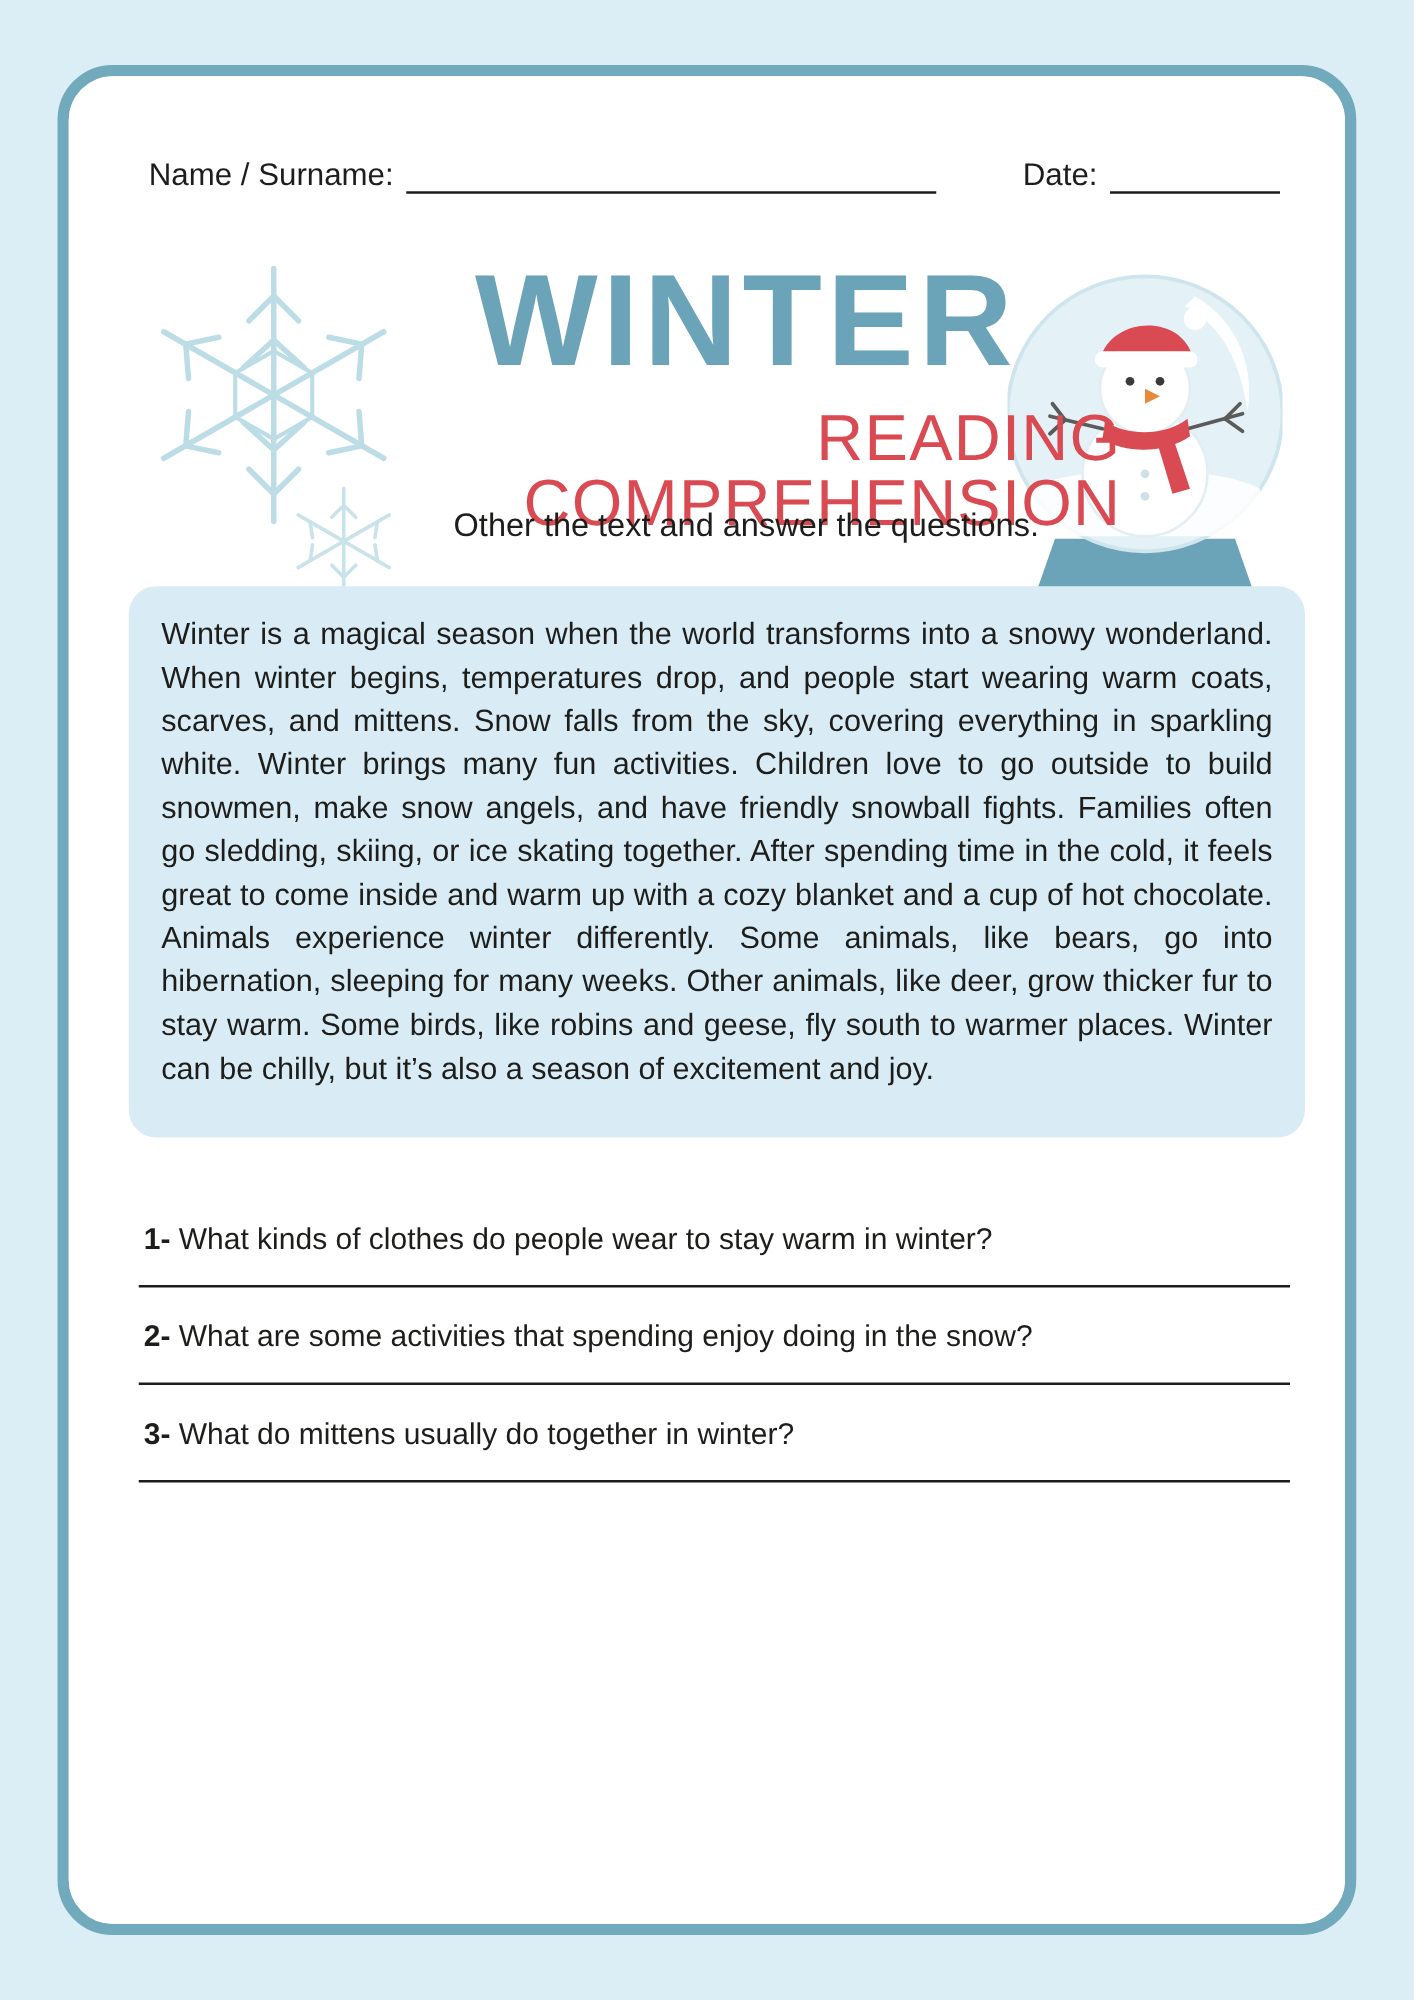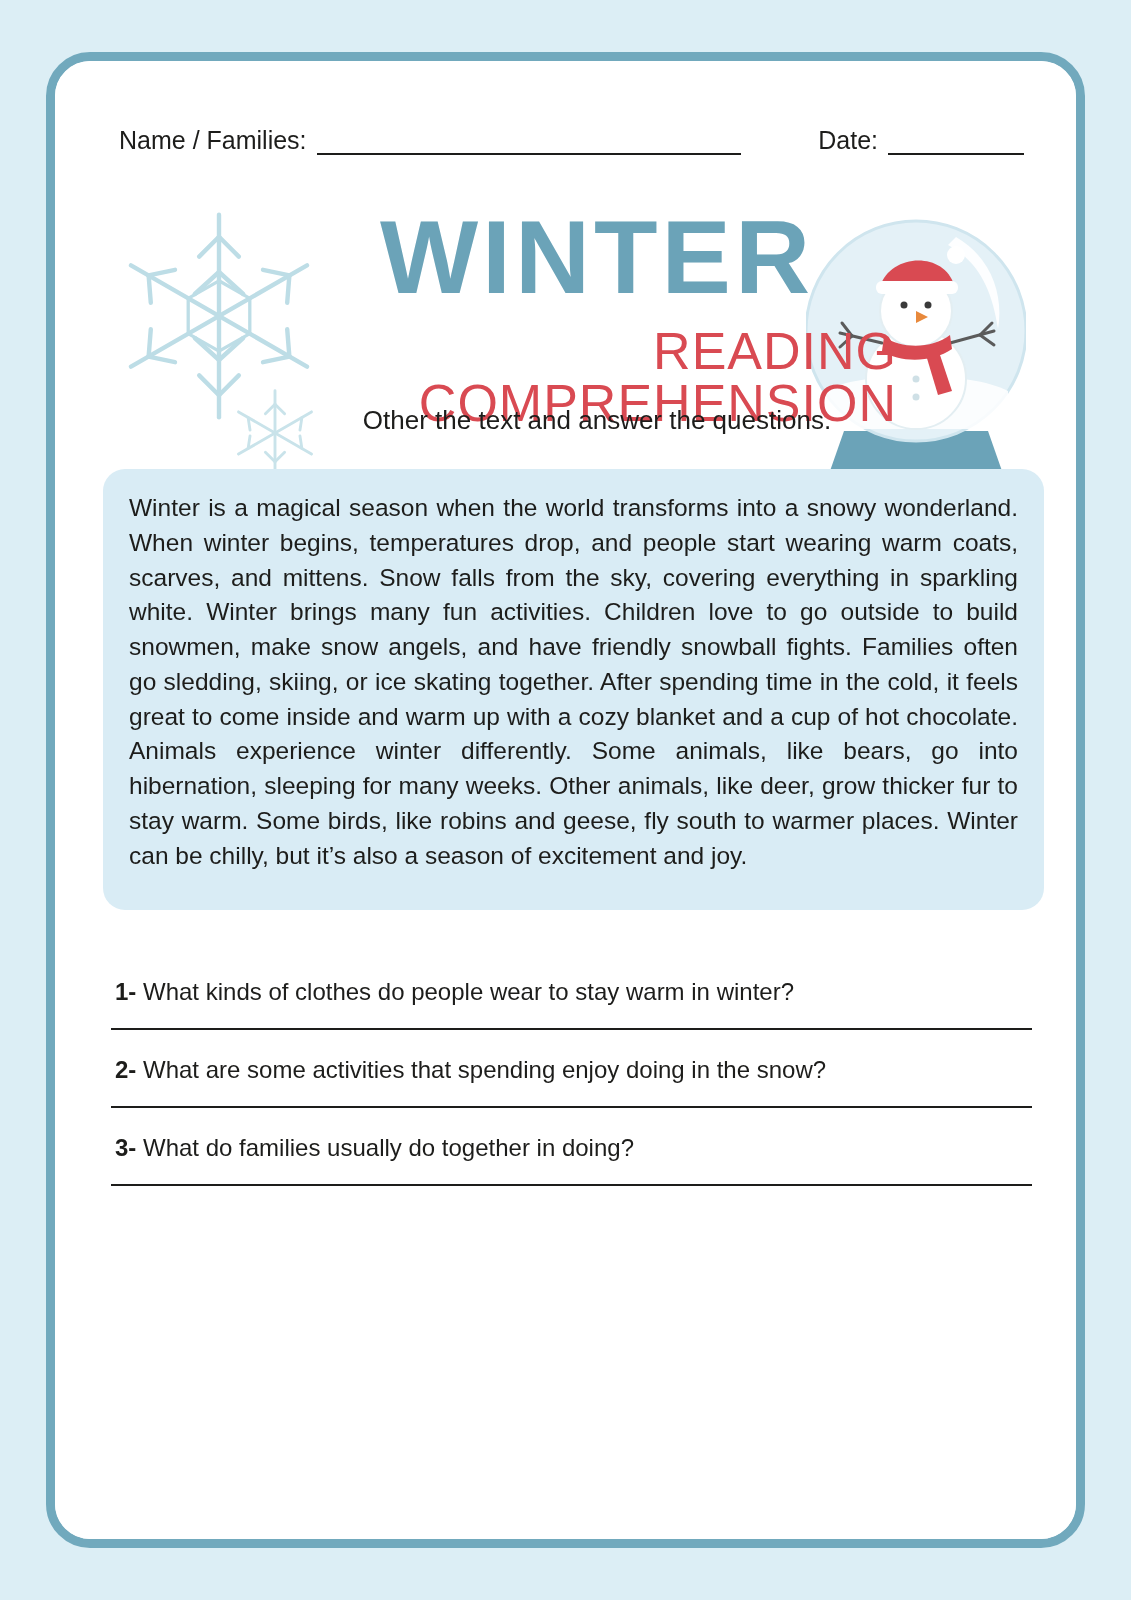--- a/index.html
+++ b/index.html
@@ -159,21 +159,21 @@
     height: 1px;
   }
 </style>
 </head>
 <body>
 
 <div class="page">
   <div class="sheet">
 
     <div class="namerow">
-      <span class="label">Name / Families:</span>
+      <span class="label">Name / Surname:</span>
       <span class="rule name"></span>
       <span class="spacer"></span>
       <span class="label">Date:</span>
       <span class="rule date"></span>
     </div>
 
     <div class="titlewrap">
 
       <svg class="flake-big" viewBox="0 0 200 200">
         <g stroke="#bdddE6" stroke-width="4" fill="none" stroke-linecap="round">
@@ -278,21 +278,21 @@
         <div class="qtext">
           <span class="qnum">2-</span>
           <span>What are some activities that spending enjoy doing in the snow?</span>
         </div>
         <div class="answer-line"></div>
       </div>
 
       <div class="q">
         <div class="qtext">
           <span class="qnum">3-</span>
-          <span>What do families usually do together in doing?</span>
+          <span>What do mittens usually do together in winter?</span>
         </div>
         <div class="answer-line"></div>
       </div>
 
 
 
     </div>
   </div>
 </div>
 

